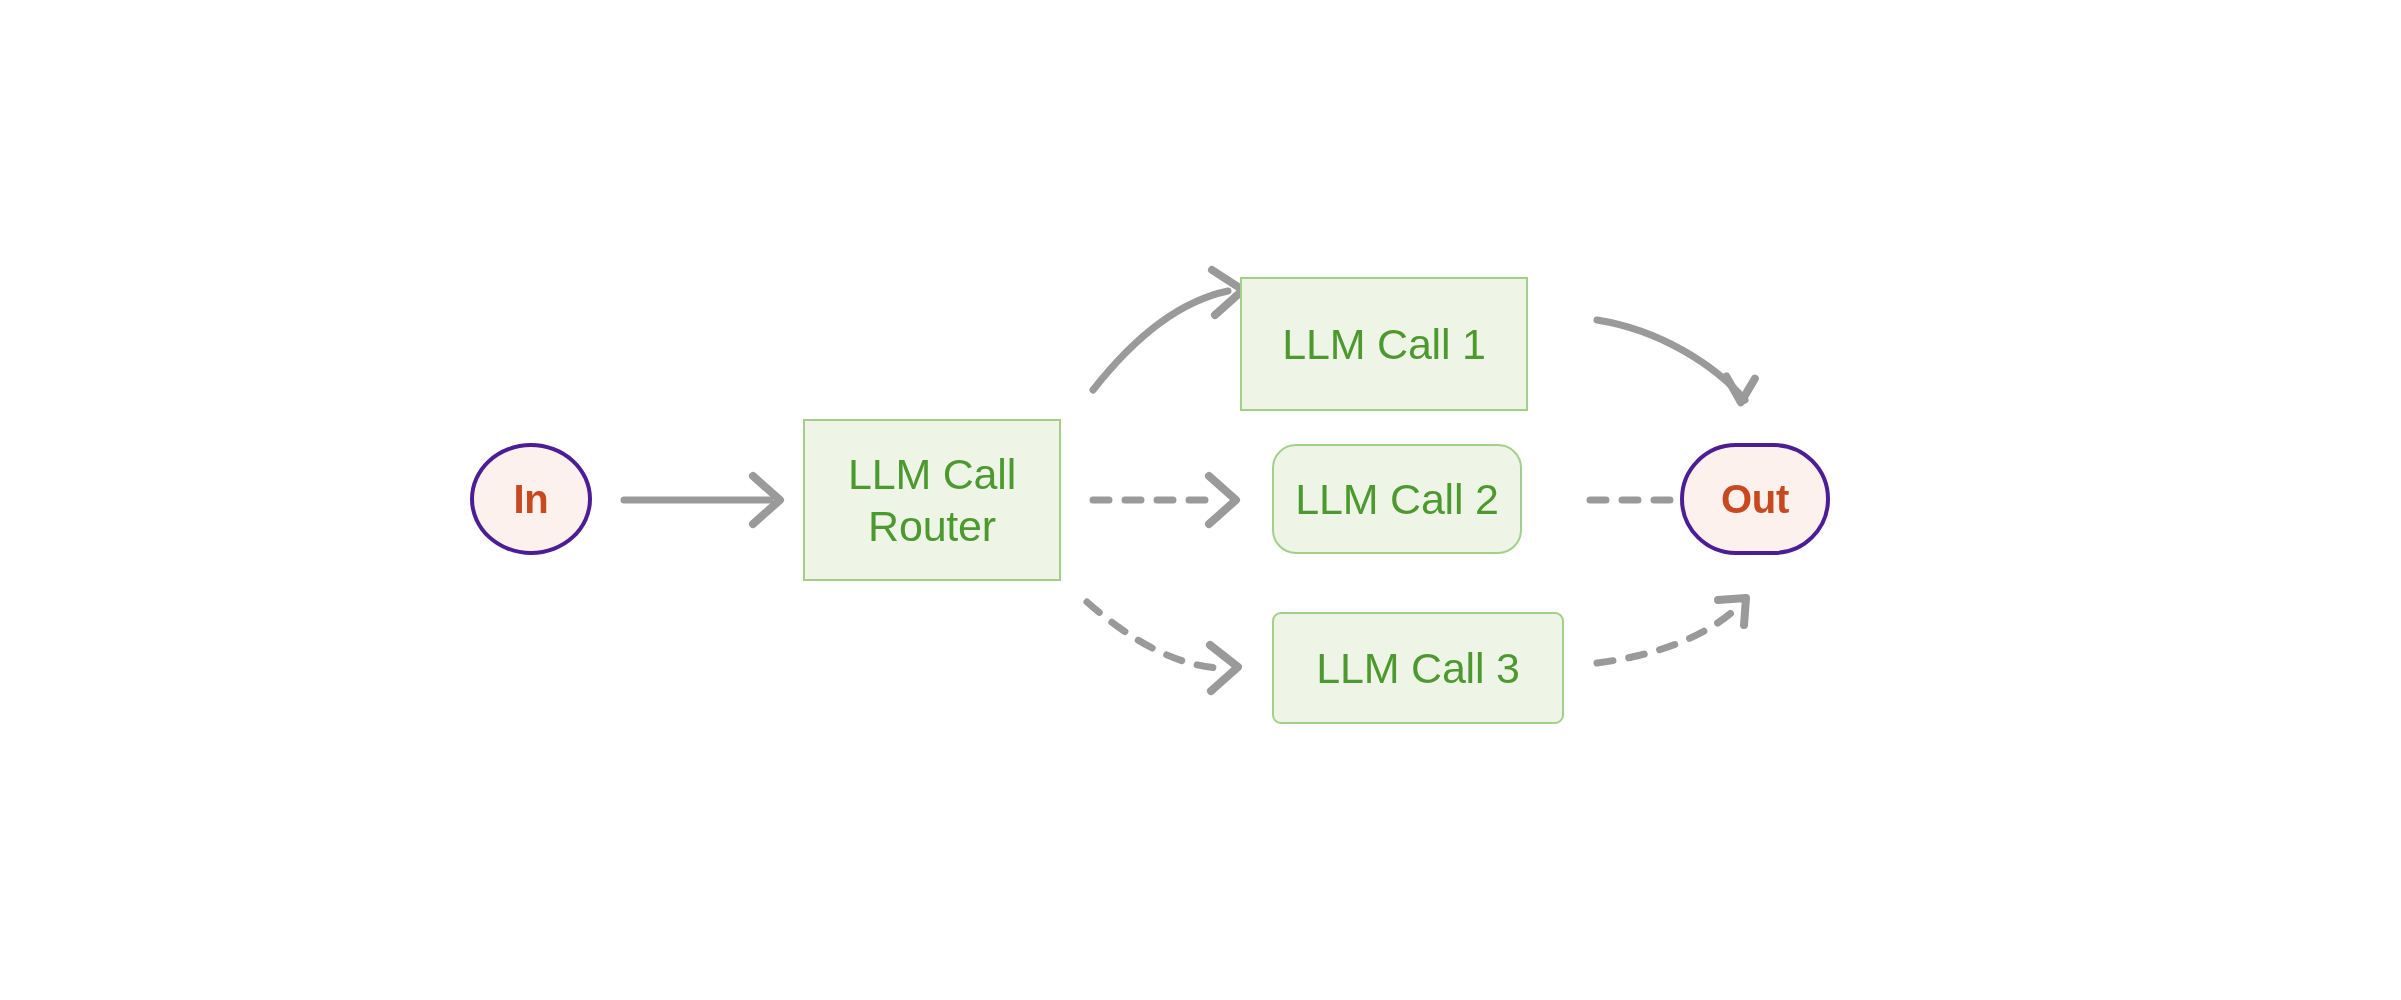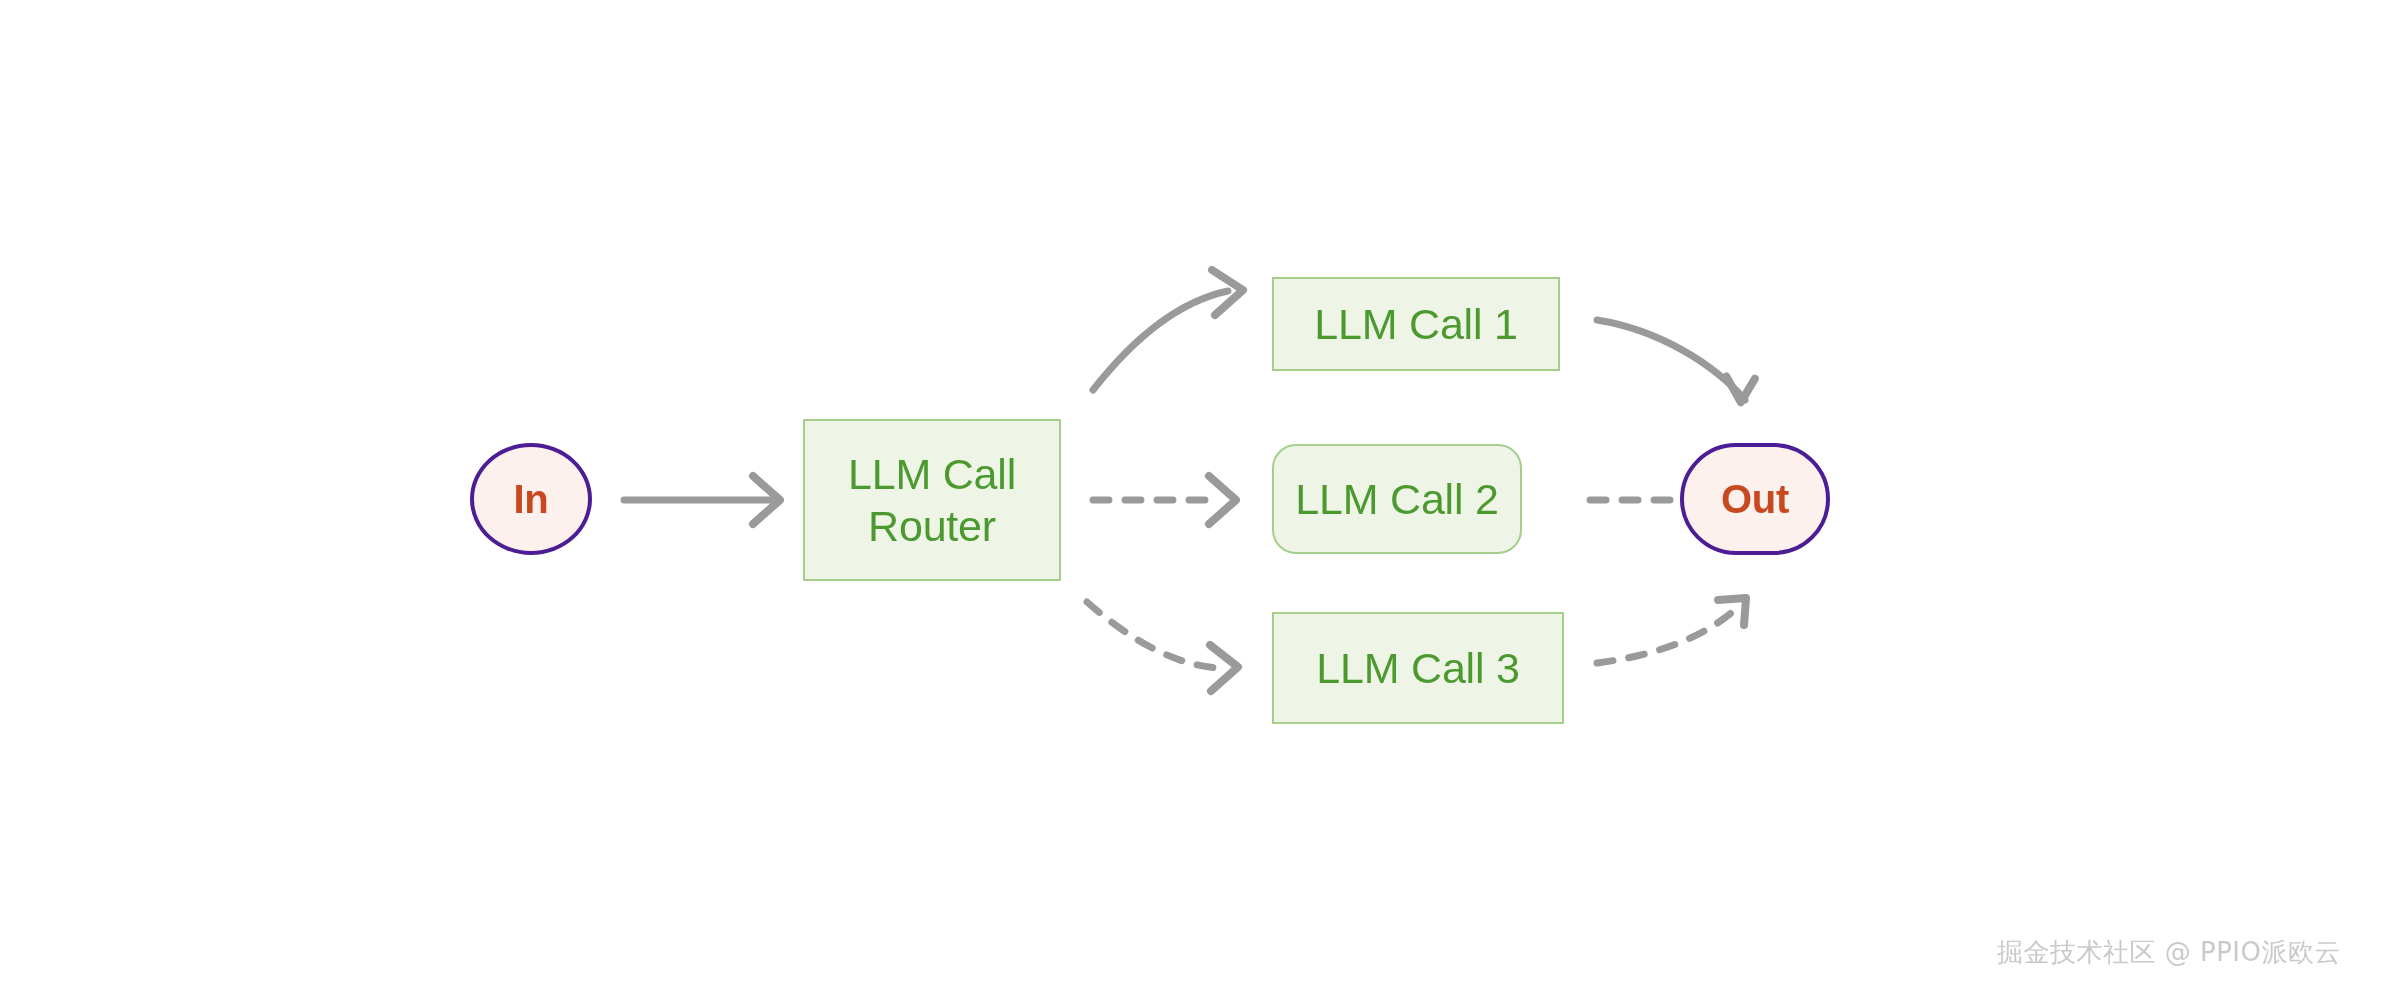--- a/index.html
+++ b/index.html
@@ -56,23 +56,23 @@
     color: #c8491f;
     font-size: 40px;
     font-weight: 700;
     letter-spacing: -0.3px;
   }
   .node-in   { border-radius: 50%; }
   .node-out  { border-radius: 999px; }
 
   #node-in        { left: 470px;  top: 443px; width: 122px; height: 112px; }
   #node-router    { left: 803px;  top: 419px; width: 258px; height: 162px; }
-  #node-llm-1     { left: 1272px; top: 277px; width: 288px; height: 94px; }
+  #node-llm-1     { left: 1240px; top: 277px; width: 288px; height: 134px; }
   #node-llm-2     { left: 1272px; top: 444px; width: 250px; height: 110px; border-radius: 24px; }
-  #node-llm-3     { left: 1272px; top: 612px; width: 292px; height: 112px; }
+  #node-llm-3     { left: 1272px; top: 612px; width: 292px; height: 112px; border-radius: 9px; }
   #node-out       { left: 1680px; top: 443px; width: 150px; height: 112px; }
 
   .watermark {
     position: absolute;
     right: 60px;
     bottom: 30px;
     font-size: 26px;
     color: #c9c9c9;
     letter-spacing: 0.5px;
     white-space: nowrap;
@@ -143,15 +143,14 @@
   </div>
 
   <div class="node node-process" id="node-llm-3">
     <span>LLM Call 3</span>
   </div>
 
   <div class="node node-terminal node-out" id="node-out">
     <span>Out</span>
   </div>
 
-  <div class="watermark">掘金技术社区 @ PPIO派欧云</div>
 
 </div>
 
 </body></html>

